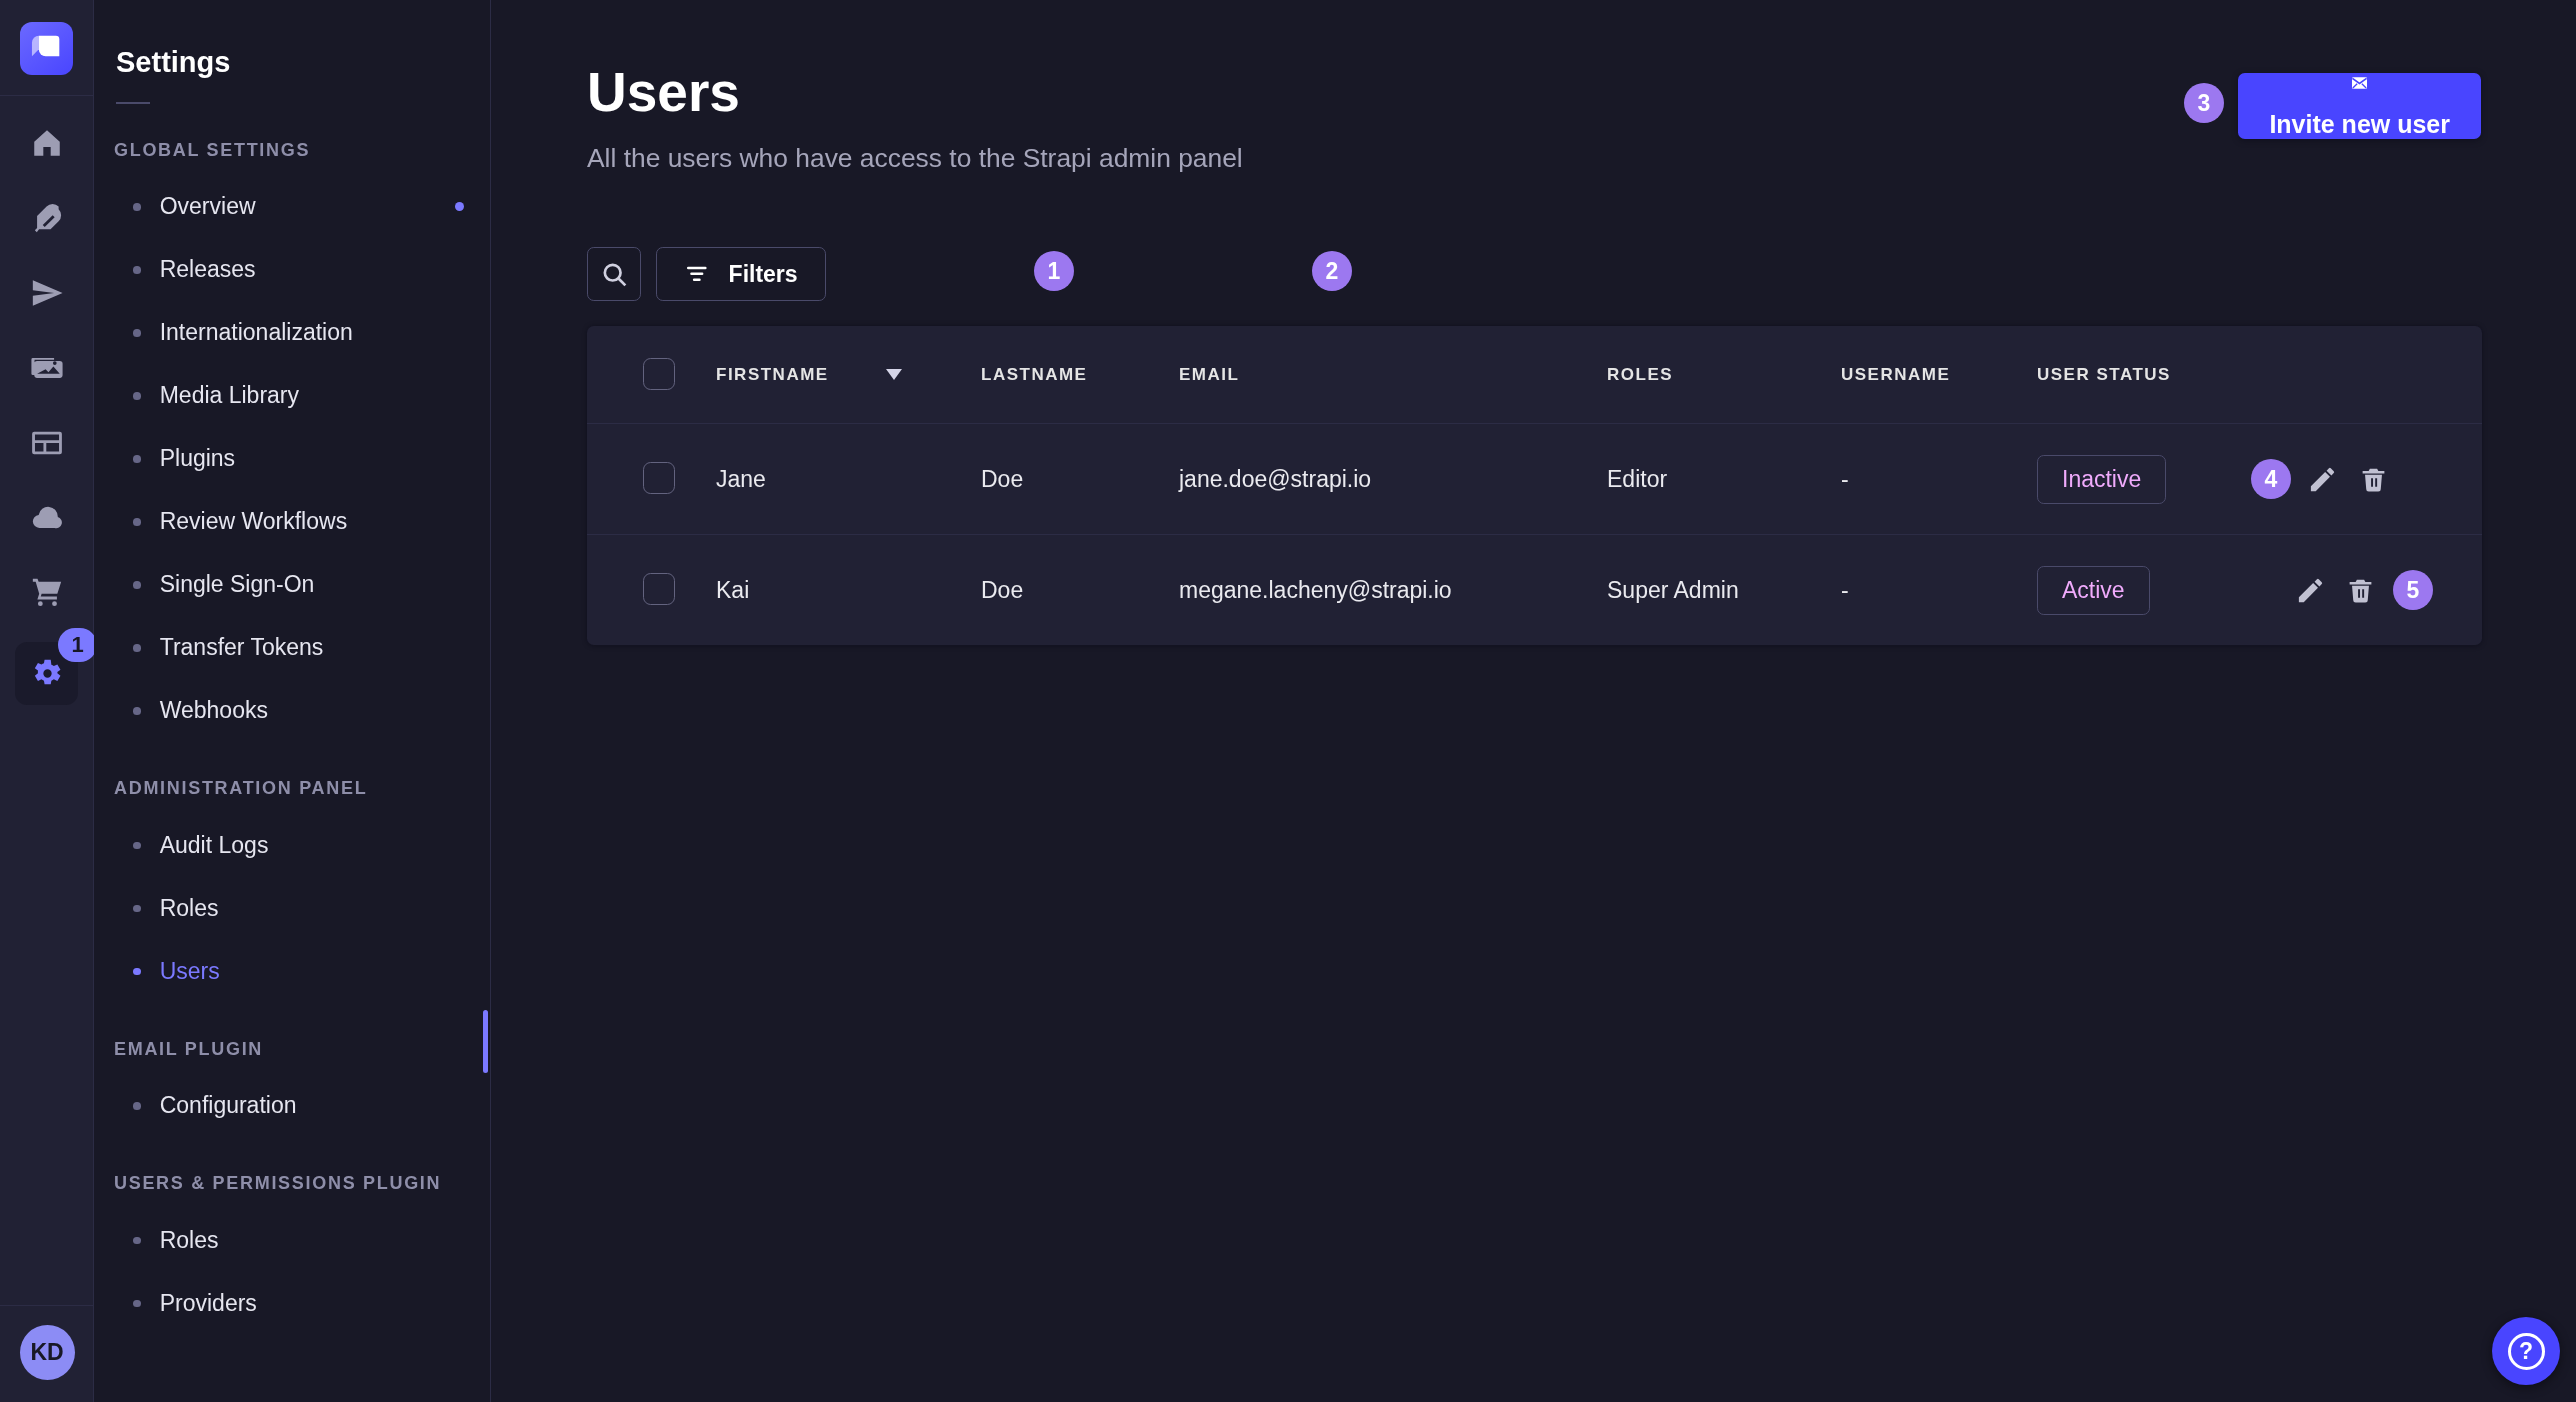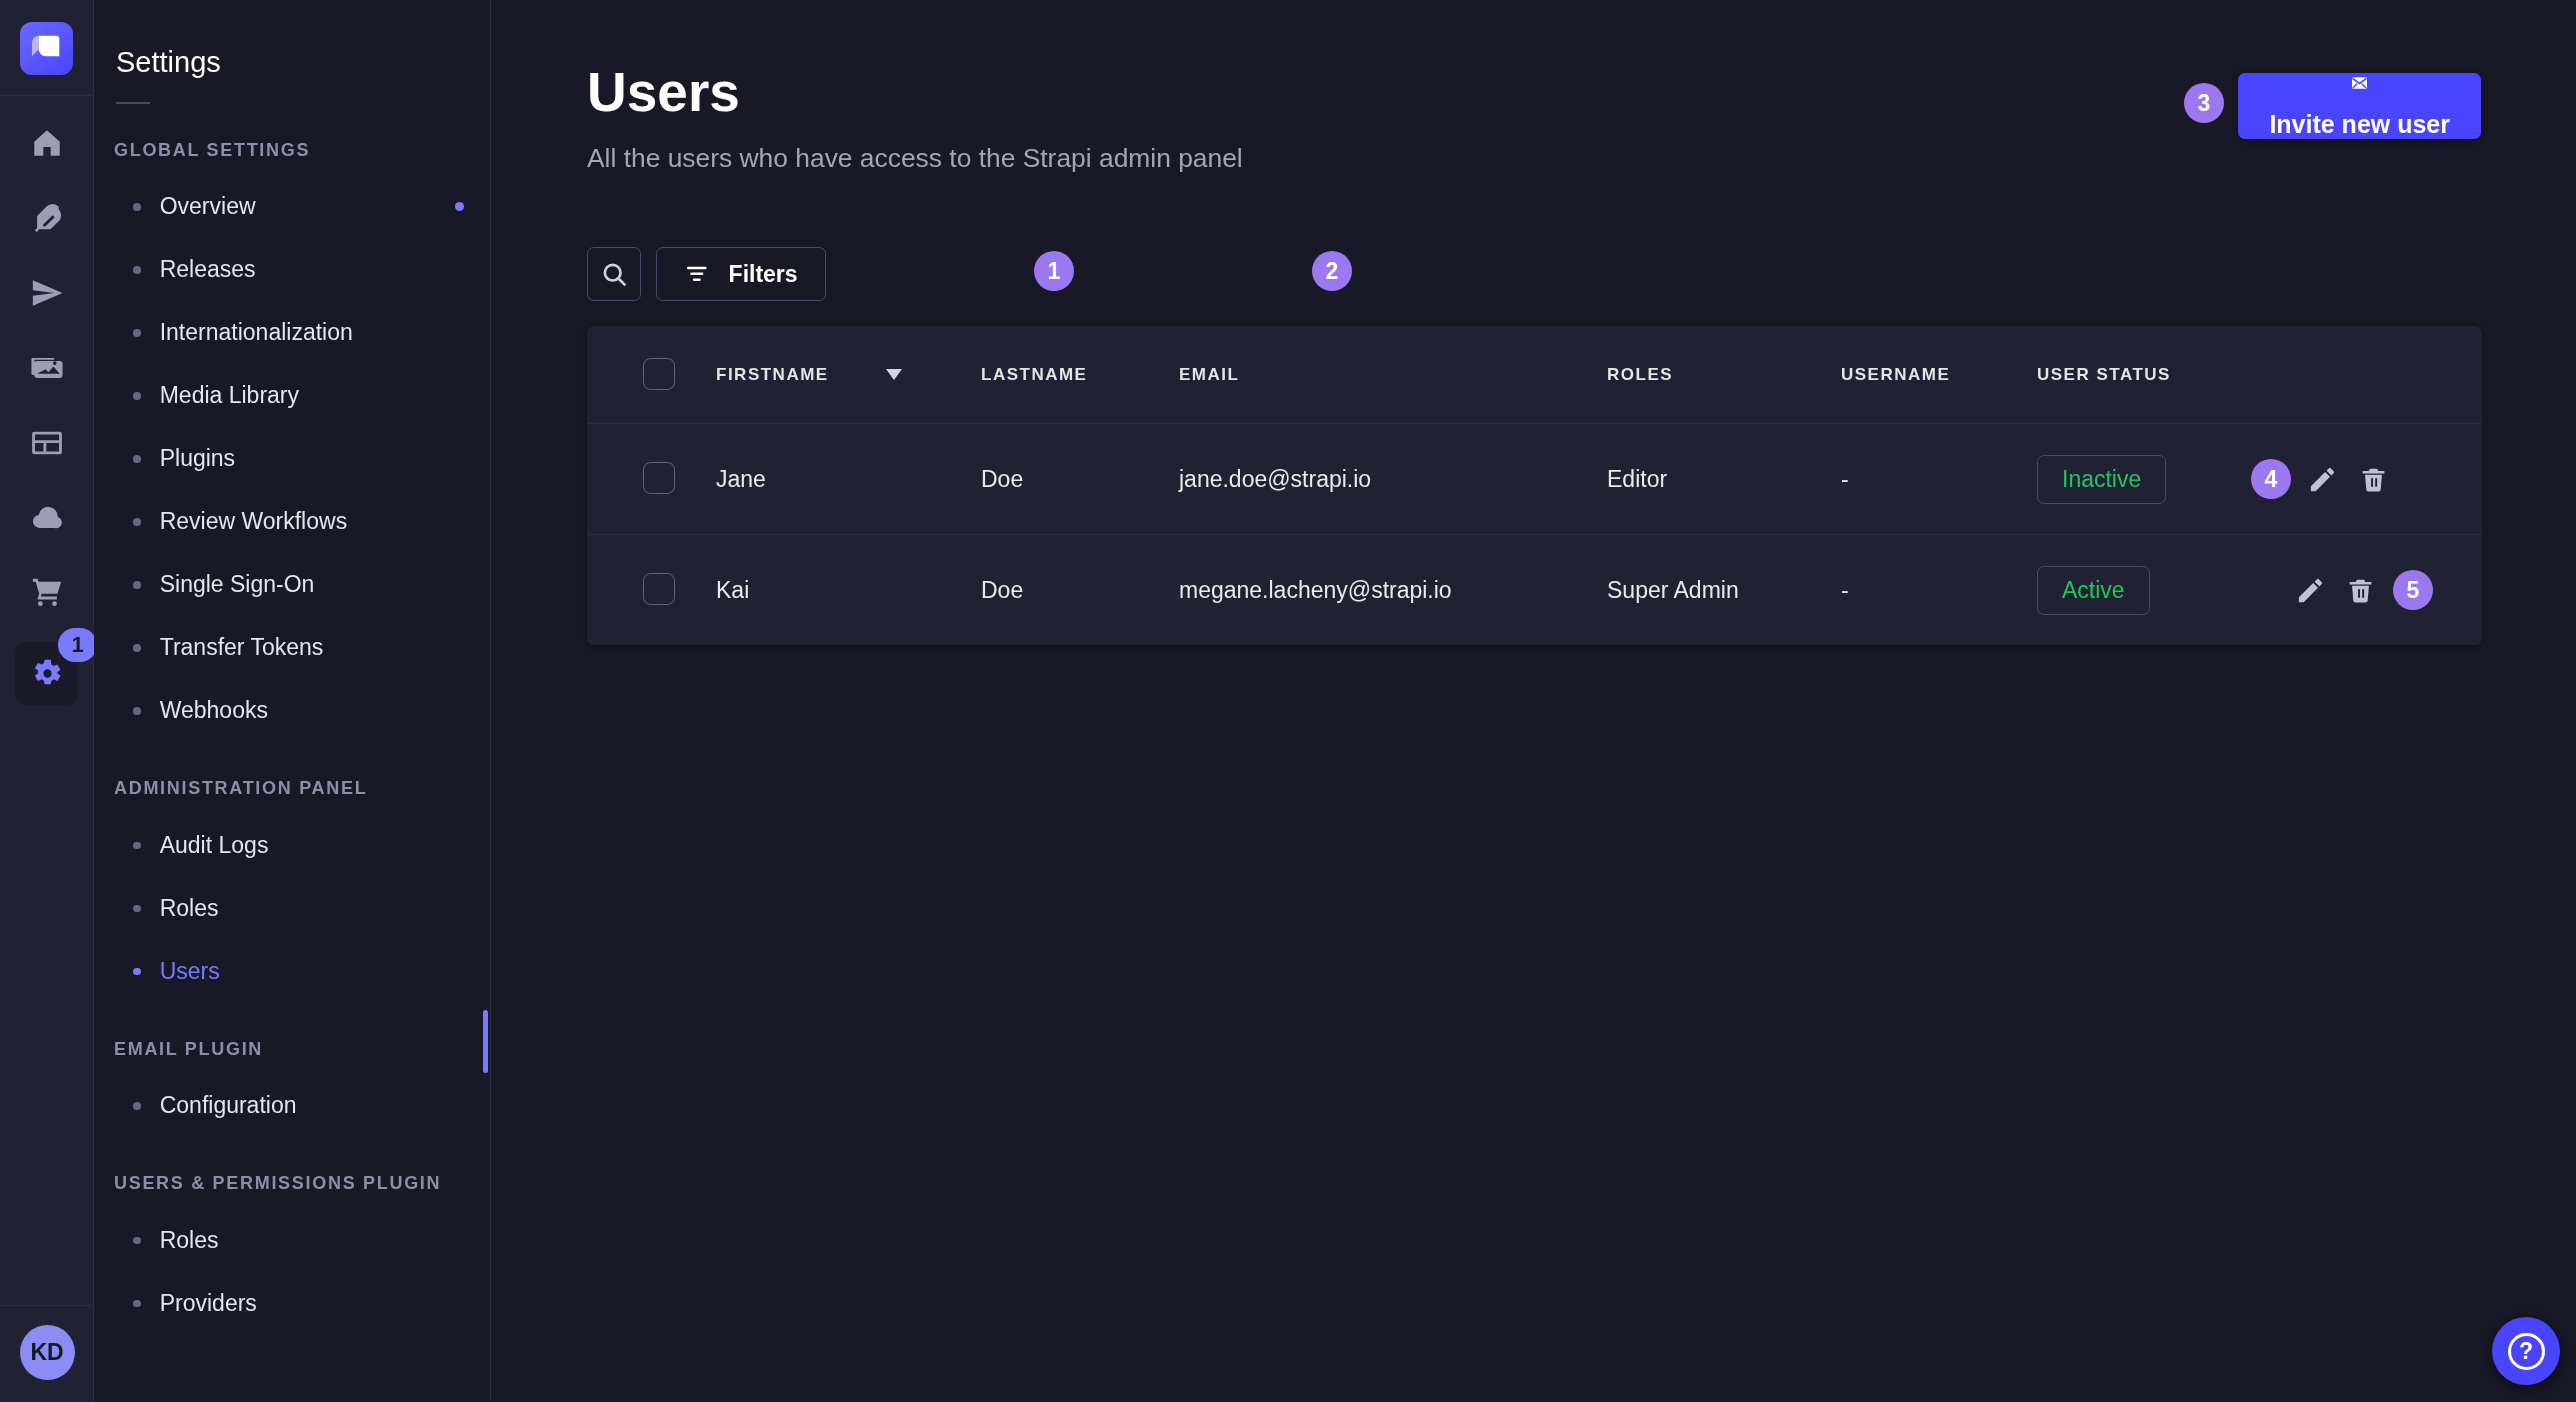--- a/index.html
+++ b/index.html
@@ -41,21 +41,21 @@
     position: absolute; left: 19.6px; bottom: 22px; width: 55px; height: 55px; border-radius: 50%;
     background: #8c8cf5; color: #181826; font-size: 23px; font-weight: 700;
     display: grid; place-items: center; border: 0; cursor: pointer;
   }
 
   
   .sidebar {
     position: absolute; left: 94px; top: 0; width: 397px; height: 100%;
     background: #181826; border-right: 0.9px solid #2c2c45;
   }
-  .sb-title { margin: 44px 0 0 22px; font-size: 29px; font-weight: 400; color: #ffffff; line-height: 36px; }
+  .sb-title { margin: 44px 0 0 22px; font-size: 29px; font-weight: 700; color: #ffffff; line-height: 36px; }
   .sb-rule { margin: 22px 0 0 22px; width: 34px; height: 1.7px; background: #4a4a6a; border: 0; }
   .sb-section { margin-top: 34px; }
   .sb-section-label {
     margin-left: 20px; font-size: 18px; font-weight: 700; letter-spacing: 1.7px;
     color: #8e8ea9; line-height: 25.6px; text-transform: uppercase;
   }
   .sb-items { margin-top: 12px; }
   .sb-item {
     height: 63px; display: flex; align-items: center; gap: 19px;
     padding-left: 39px; padding-right: 25.6px; font-size: 23px; color: #e6e6f0; cursor: pointer;
@@ -112,21 +112,21 @@
     border-top: 11px solid #d5d5e8;
   }
   .td { font-size: 23px; color: #eaeaef; }
   .checkbox {
     width: 32px; height: 32px; border: 1.7px solid #63637f; border-radius: 7.7px;
     background: transparent; cursor: pointer;
   }
   .chip {
     display: inline-flex; align-items: center; justify-content: center;
     height: 49px; padding: 0 24px; border: 0.9px solid #4a4a6a; border-radius: 6.8px;
-    font-size: 23px; color: #22c55e; background: #212134;
+    font-size: 23px; color: #f0abfc; background: #212134;
   }
   .actions { display: flex; align-items: center; justify-content: flex-end; gap: 13.6px; }
   .trow.row-0 .actions { padding-right: 41px; }
   .icon-btn { width: 37px; height: 37px; display: grid; place-items: center; background: transparent; border: 0; cursor: pointer; }
   .icon-btn svg { fill: #c1c1d2; }
 
   
   .mark {
     width: 40px; height: 40px; border-radius: 50%; background: #9c78f0;
     color: #ffffff; font-size: 23px; font-weight: 700;

